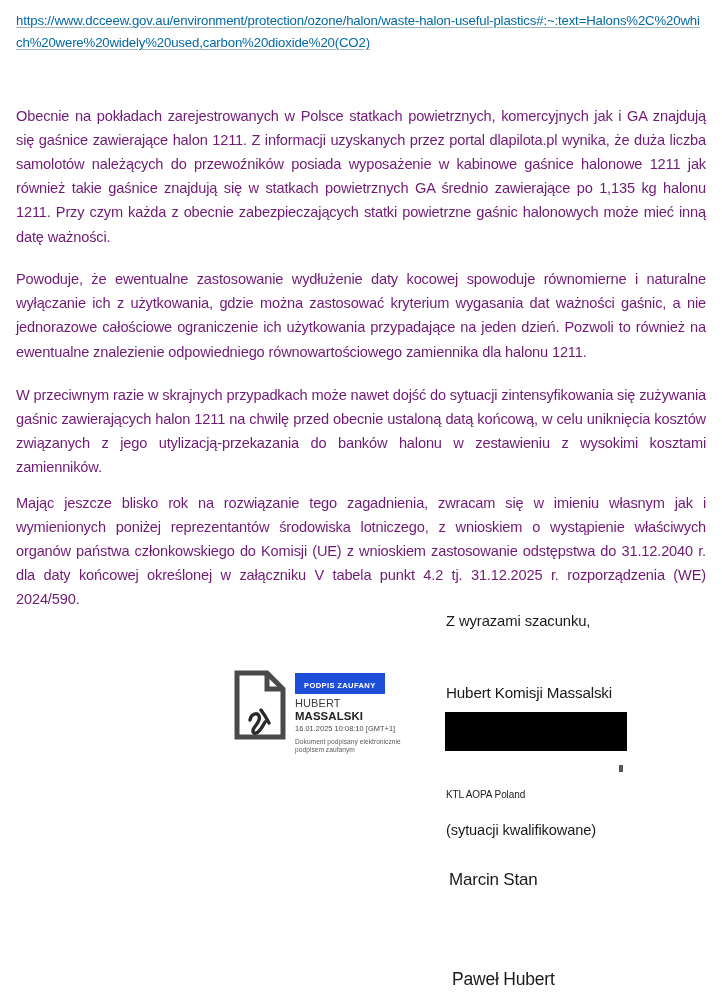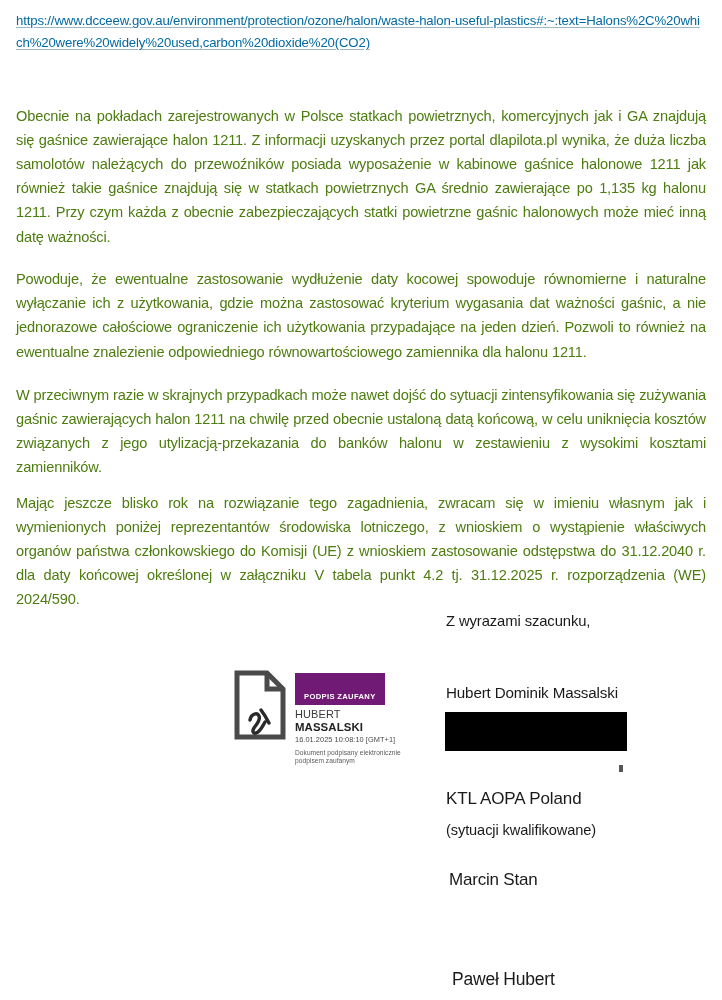--- a/index.html
+++ b/index.html
@@ -40,21 +40,21 @@
 
   
   .body-text {
     position: absolute;
     left: 16px;
     width: 690px;
     font-size: 14.6px;
     line-height: 24.2px;
     text-align: justify;
     text-justify: inter-word;
-    color: #4d7c0f;
+    color: #701a75;
     letter-spacing: -0.15px;
   }
   .p1 { top: 89px; }
   .p2 { top: 234px; margin-top: 33px; }
   .p3 { top: 368px; }
   .p4 { top: 476px; }
 
   
   .sig-col {
     position: absolute;
@@ -82,21 +82,21 @@
     position: absolute;
     left: 619px;
     top: 765px;
     width: 4px;
     height: 7px;
     background: #3a3a3a;
     opacity: 0.85;
   }
   .org-name {
     top: 789px;
-    font-size: 17px;
+    font-size: 10px;
     letter-spacing: -0.1px;
   }
   .qualified-note {
     top: 822px;
     font-size: 14.6px;
     letter-spacing: -0.1px;
   }
   .signer2 {
     left: 449px;
     top: 870px;
@@ -123,26 +123,26 @@
     width: 52px;
     height: 70px;
     flex: 0 0 auto;
   }
   .stamp-text {
     padding-top: 3px;
     color: #3b3b3b;
   }
   .stamp-badge {
     display: inline-block;
-    background: #701a75;
+    background: #1d4ed8;
     color: #ffffff;
     font-size: 7.6px;
     font-weight: bold;
     letter-spacing: 0.35px;
-    padding: 19px 9px 4px 9px;
+    padding: 8px 9px 4px 9px;
     margin-bottom: 4px;
   }
   .stamp-first {
     font-size: 11px;
     line-height: 11.5px;
     color: #3b3b3b;
     letter-spacing: 0.1px;
   }
   .stamp-last {
     font-size: 11.4px;
@@ -176,21 +176,21 @@
   <p class="body-text p1">Obecnie na pokładach zarejestrowanych w Polsce statkach powietrznych, komercyjnych jak i GA znajdują się gaśnice zawierające halon 1211. Z informacji uzyskanych przez portal dlapilota.pl wynika, że duża liczba samolotów należących do przewoźników posiada wyposażenie w kabinowe gaśnice halonowe 1211 jak również takie gaśnice znajdują się w statkach powietrznych GA średnio zawierające po 1,135 kg halonu 1211. Przy czym każda z obecnie zabezpieczających statki powietrzne gaśnic halonowych może mieć inną datę ważności.</p>
 
   <p class="body-text p2">Powoduje, że ewentualne zastosowanie wydłużenie daty kocowej spowoduje równomierne i naturalne wyłączanie ich z użytkowania, gdzie można zastosować kryterium wygasania dat ważności gaśnic, a nie jednorazowe całościowe ograniczenie ich użytkowania przypadające na jeden dzień. Pozwoli to również na ewentualne znalezienie odpowiedniego równowartościowego zamiennika dla halonu 1211.</p>
 
   <p class="body-text p3">W przeciwnym razie w skrajnych przypadkach może nawet dojść do sytuacji zintensyfikowania się zużywania gaśnic zawierających halon 1211 na chwilę przed obecnie ustaloną datą końcową, w celu uniknięcia kosztów związanych z jego utylizacją-przekazania do banków halonu w zestawieniu z wysokimi kosztami zamienników.</p>
 
   <p class="body-text p4">Mając jeszcze blisko rok na rozwiązanie tego zagadnienia, zwracam się w imieniu własnym jak i wymienionych poniżej reprezentantów środowiska lotniczego, z wnioskiem o wystąpienie właściwych organów państwa członkowskiego do Komisji (UE) z wnioskiem zastosowanie odstępstwa do 31.12.2040 r. dla daty końcowej określonej w załączniku V tabela punkt 4.2 tj. 31.12.2025 r. rozporządzenia (WE) 2024/590.</p>
 
   <div class="sig-col regards">Z wyrazami szacunku,</div>
 
-  <div class="sig-col signer-name">Hubert Dominik Massalski</div>
+  <div class="sig-col signer-name">Hubert Komisji Massalski</div>
 
   <div class="redaction"></div>
 
   <div class="artifact-mark"></div>
 
   <div class="sig-col org-name">KTL AOPA Poland</div>
 
   <div class="sig-col qualified-note">(sytuacji kwalifikowane)</div>
 
   <div class="sig-col signer2">Marcin Stan</div>

